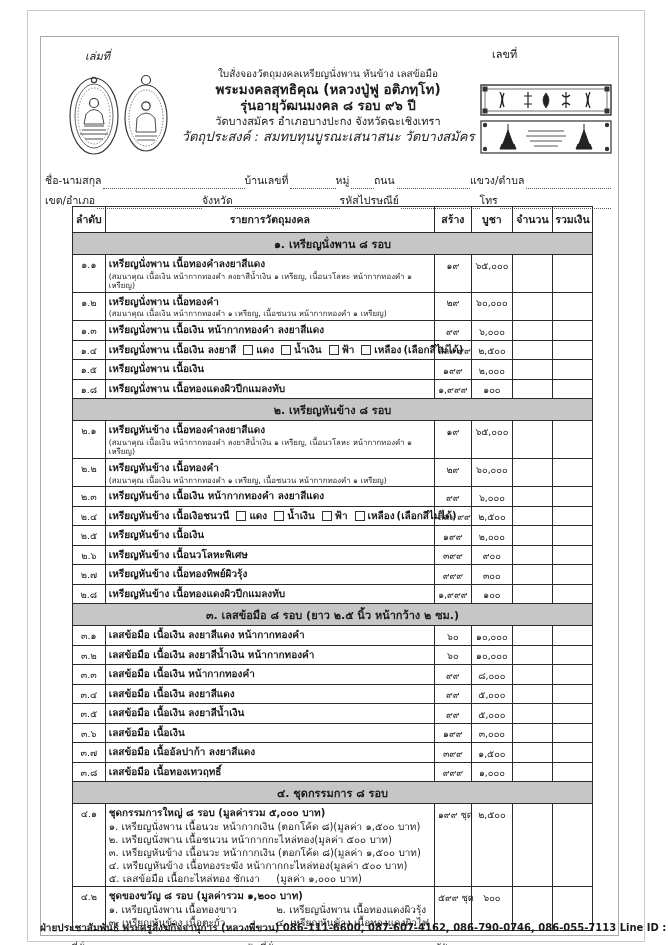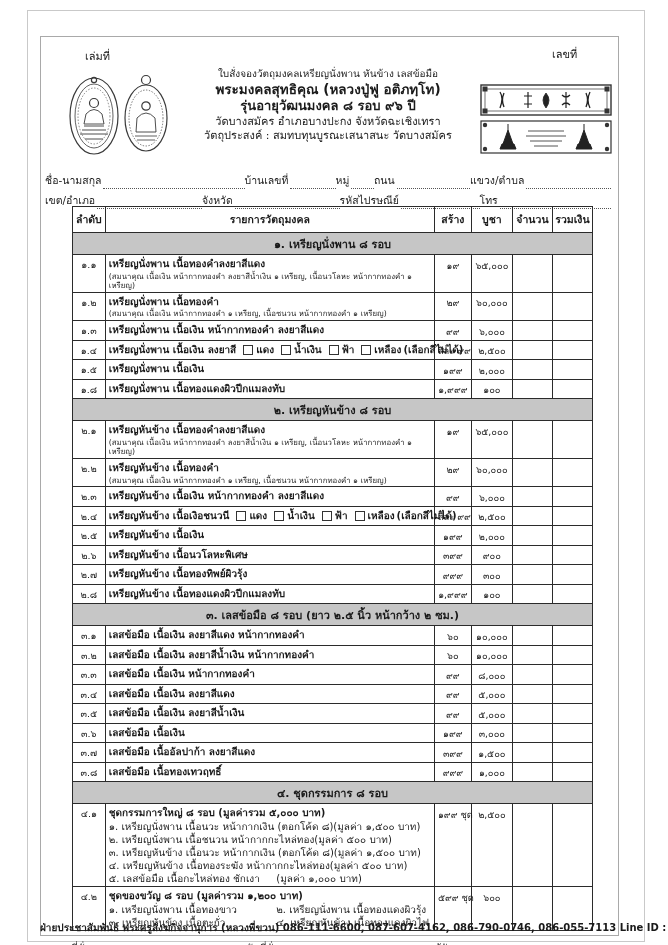--- a/index.html
+++ b/index.html
@@ -6,21 +6,21 @@
   .sheet{position:relative;width:668px;height:945px;background:#fff;
          font-family:"DejaVu Sans","Liberation Sans",sans-serif;color:#1a1a1a;overflow:hidden;}
   .paper-edge{position:absolute;left:27px;top:10px;width:616px;height:930px;border:1px solid #c9c9c9;}
   .frame{position:absolute;left:40px;top:36px;width:577px;height:898px;border:1px solid #a9a9a9;}
   .corner-label{position:absolute;font-size:11px;}
   .hdr{position:absolute;left:178px;top:68px;width:300px;text-align:center;line-height:1.28;}
   .hdr .t1{font-size:10px;font-weight:400;}
   .hdr .t2{font-size:13.5px;font-weight:700;}
   .hdr .t3{font-size:13px;font-weight:700;}
   .hdr .t4{font-size:11px;font-weight:500;}
-  .hdr .t5{font-size:11px;font-weight:500;}
+  .hdr .t5{font-size:13px;font-weight:500;font-style:italic;}
   .medals{position:absolute;left:66px;top:70px;}
   .stamps{position:absolute;left:480px;top:84px;}
   .stamp{display:block;margin-bottom:4px;}
   .addr{position:absolute;left:45px;width:566px;display:flex;font-size:10.5px;align-items:flex-end;}
   .addr .lbl{white-space:nowrap;padding-right:2px;}
   .addr .fill{border-bottom:1px dotted #555;height:12px;}
   table.order{position:absolute;left:72px;top:206px;width:521px;border-collapse:collapse;table-layout:fixed;}
   table.order td,table.order th{border:1px solid #2b2b2b;vertical-align:top;padding:1px 3px;}
   th{font-size:10.5px;font-weight:700;padding:4px 2px !important;vertical-align:middle !important;}
   .sec-bar{background:#c6c6c6;text-align:center;font-weight:700;font-size:11px;padding:1.5px 0 !important;}
@@ -41,22 +41,22 @@
   .bottom-line .fill{border-bottom:1px dotted #555;height:12px;}
   .contact{position:absolute;left:40px;top:920px;width:577px;text-align:center;font-size:10px;font-weight:700;white-space:nowrap;}
 </style>
 </head>
 <body>
 
 <div class="sheet">
   <div class="paper-edge"></div>
   <div class="frame"></div>
 
-  <div class="corner-label" style="left:85px;top:47px;">เล่มที่</div>
-  <div class="corner-label" style="left:552px;top:45px;">เลขที่</div>
+  <div class="corner-label" style="left:85px;top:47px;font-style:italic;">เล่มที่</div>
+  <div class="corner-label" style="left:492px;top:45px;">เลขที่</div>
 
   <div class="medals">
     <svg width="112" height="88" viewBox="0 0 112 88">
       <g stroke="#3a3a3a" fill="none" stroke-width="1.2">
         <ellipse cx="28" cy="46" rx="24" ry="38"></ellipse>
         <ellipse cx="28" cy="46" rx="19" ry="32" stroke-width="0.8"></ellipse>
         <ellipse cx="28" cy="46" rx="16" ry="28" stroke-width="0.6" stroke-dasharray="1.5,1.6"></ellipse>
         <circle cx="28" cy="10" r="2.6"></circle>
         <circle cx="28" cy="33" r="4.5"></circle>
         <path d="M20,44 q8,-9 16,0 l2,10 h-20 z" stroke-width="0.9"></path>

